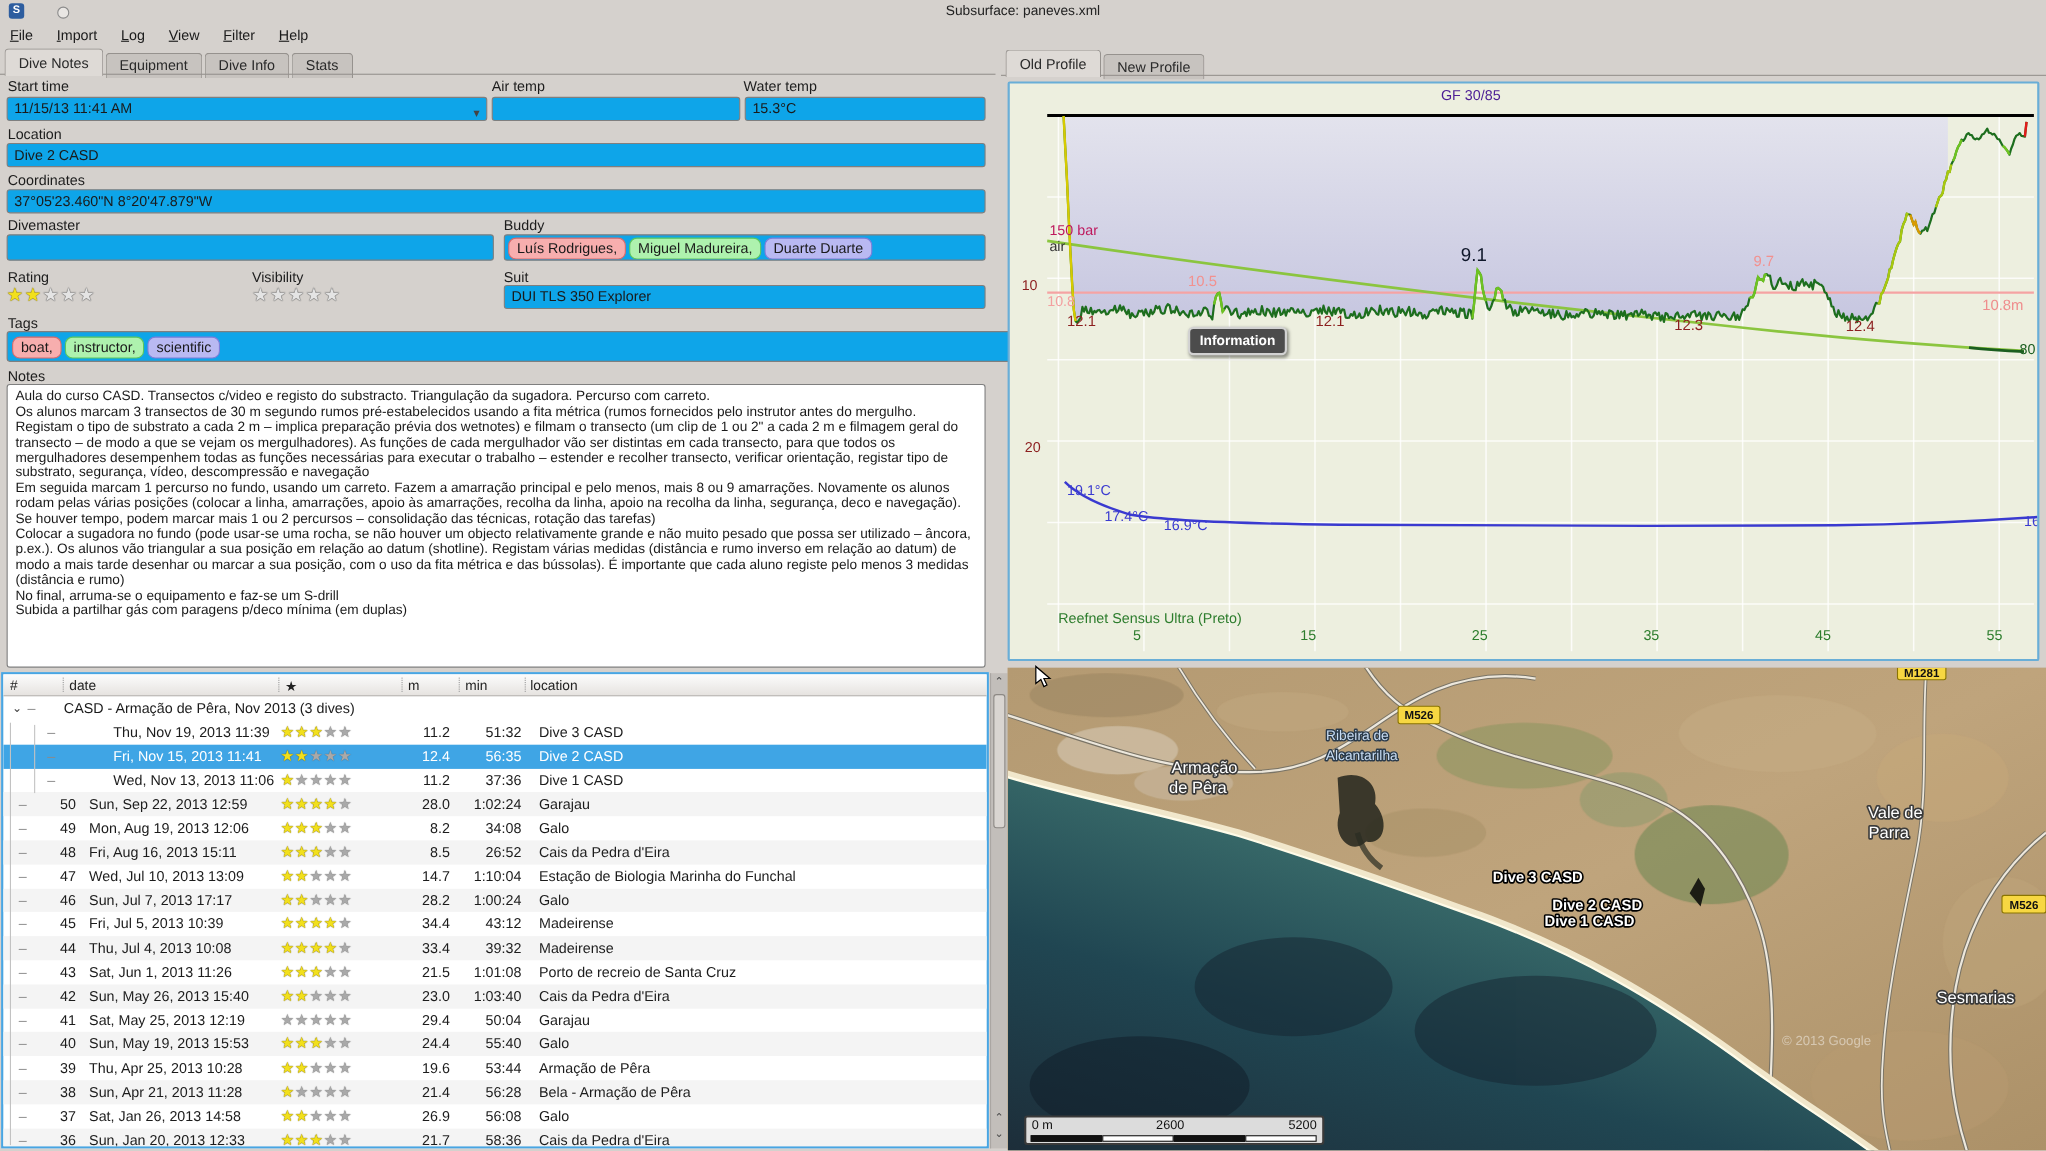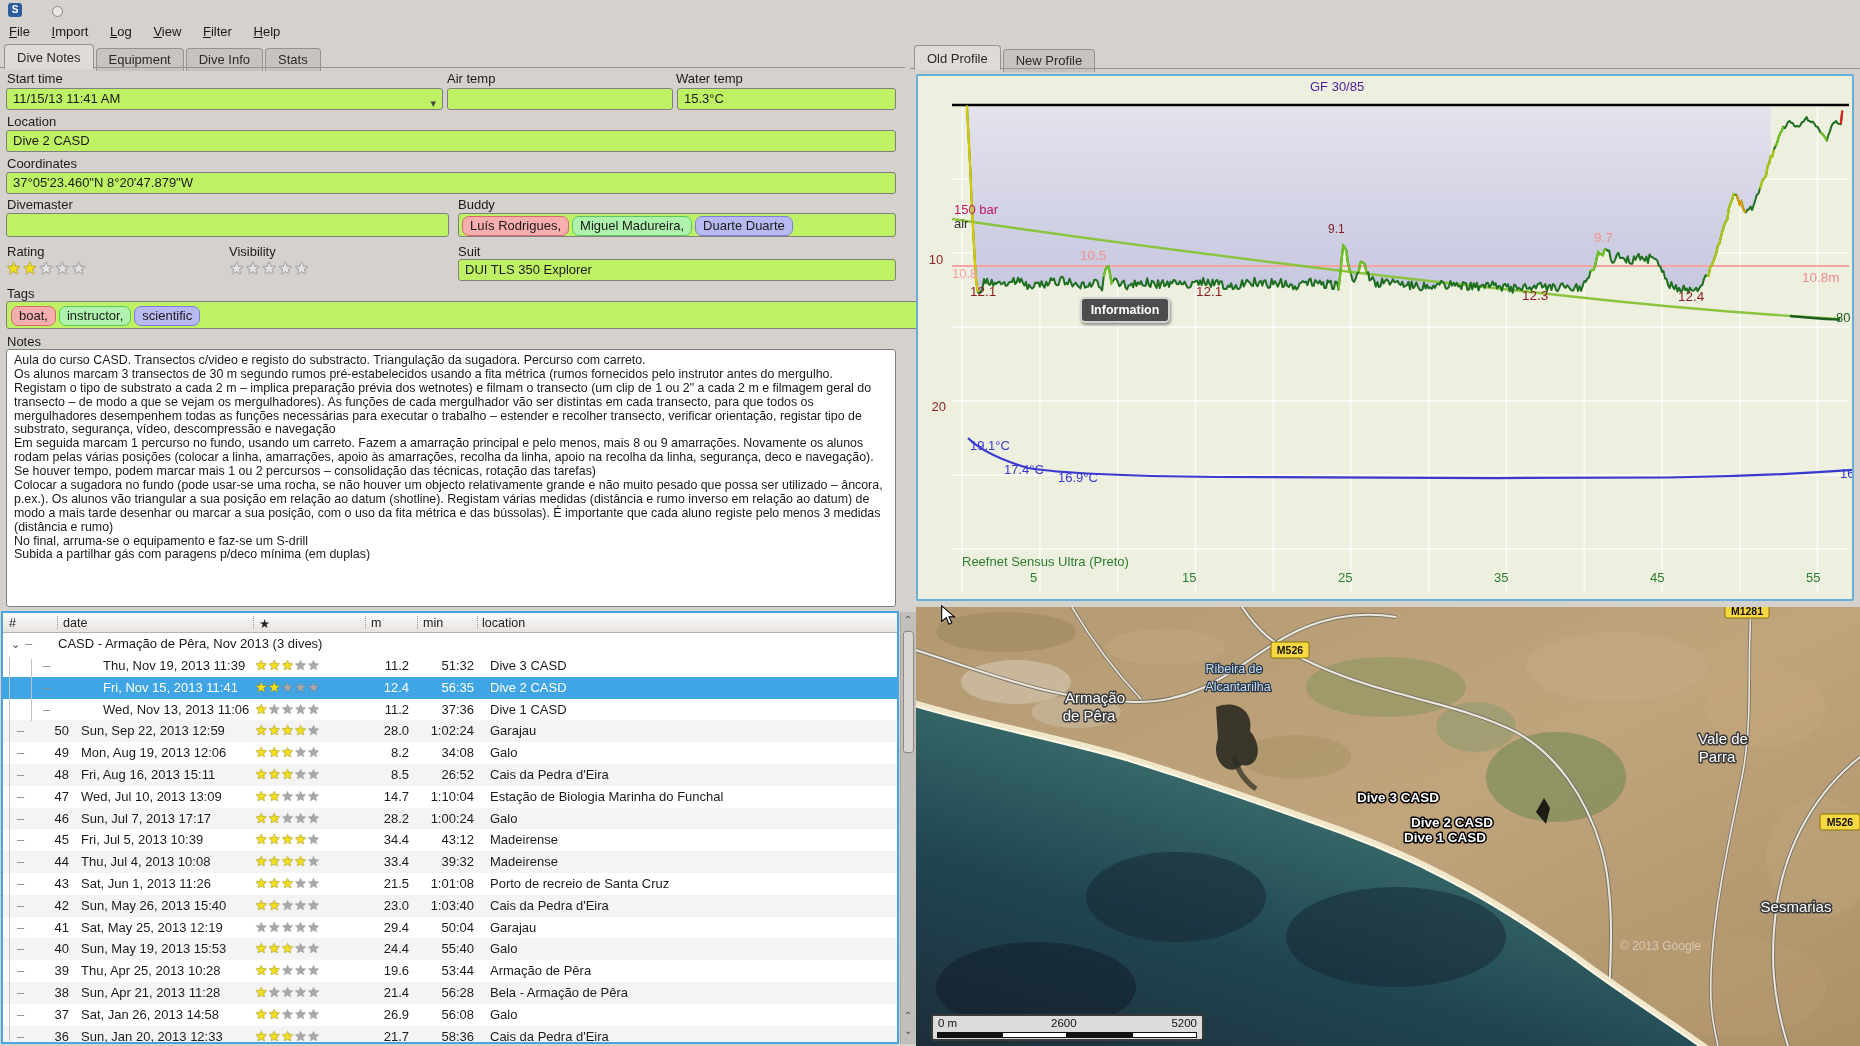--- a/index.html
+++ b/index.html
@@ -17,21 +17,21 @@
 .menu-item::first-letter{text-decoration:underline}
 
 
 .tabrow{height:23px}
 .tab{display:inline-block;position:relative;top:2px;margin-right:2px;padding:3px 12px 4px;font-size:13px;background:#c7c3bf;border:1px solid #96928e;border-bottom:none;border-radius:4px 4px 0 0;color:#2a2a2a}
 .tab.active{background:#dedad6;top:0;padding-top:5px;z-index:2}
 .tabline{height:1px;background:#96928e}
 
 
 .lbl{font-size:13px;color:#1c1c1c}
-.field{background:#bef264;border:1px solid #7f7f7f;border-radius:3px;height:22px;line-height:20px;padding:0 6px;font-size:13px;overflow:hidden;white-space:nowrap}
+.field{background:#0ea5e9;border:1px solid #7f7f7f;border-radius:3px;height:22px;line-height:20px;padding:0 6px;font-size:13px;overflow:hidden;white-space:nowrap}
 .combo-arrow{position:absolute;right:6px;top:4px;font-size:11px;color:#444}
 .chip{display:inline-block;height:20px;line-height:18px;padding:0 7px;margin:1px 3px 0 0;border-radius:7px;font-size:13px;border:1px solid}
 .chip.red{background:#f7aeae;border-color:#d96a6a}
 .chip.green{background:#aef2ae;border-color:#5cc75c}
 .chip.blue{background:#b9b9f2;border-color:#7d7dd9}
 .st{font-style:normal;font-size:17px;letter-spacing:1px}
 .st.f{color:#f2e01c;text-shadow:0 0 1px #7a6700,0 0 1px #7a6700}
 .st.e{color:#e4e4e4;text-shadow:0 0 1px #444,0 0 1px #444}
 .notes-box{background:#fff;border:1px solid #7f7f7f;border-radius:3px;padding:4px 7px;font-size:12.4px;line-height:1.12;white-space:pre-wrap;overflow:hidden}
 
@@ -78,20 +78,21 @@
 .map-scalebar{position:absolute;left:15px;top:407px;width:273px;height:27px;background:#dcdcdc;border:2px solid #3a3a3a;border-radius:3px;font-size:11.5px;color:#111}
 .sb-seg{position:absolute;top:16px;height:6px;border:1px solid #111}
 .cursor{left:938px;top:604px;width:22px;height:22px;z-index:50}
 </style>
 </head>
 <body>
 
 <div class="abs titlebar">
   <div class="abs app-icon">S</div>
   <div class="abs pin-icon"></div>
+  <div class="abs title-text">Subsurface: paneves.xml</div>
 </div>
 
 <div class="abs menubar">
   <span class="menu-item">File</span>
   <span class="menu-item">Import</span>
   <span class="menu-item">Log</span>
   <span class="menu-item">View</span>
   <span class="menu-item">Filter</span>
   <span class="menu-item">Help</span>
 </div>
@@ -394,21 +395,21 @@
   <span class="pf-label" style="left:918px;top:234px;color:#1b5e20;font-size:13px">80</span>
   <span class="pf-label" style="left:34px;top:190px;color:#f3a0a0;font-size:13px">10.8</span>
   <span class="pf-label" style="left:884px;top:194px;color:#ef8d8d;font-size:13.5px">10.8m</span>
   <span class="pf-label" style="left:8px;top:176px;width:20px;text-align:center;color:#8c1f1f;font-size:13px">10</span>
   <span class="pf-label" style="left:8px;top:323px;width:20px;text-align:right;color:#8c1f1f;font-size:13px">20</span>
   <span class="pf-label" style="left:52px;top:208px;color:#8c1f1f;font-size:13.5px">12.1</span>
   <span class="pf-label" style="left:278px;top:208px;color:#8c1f1f;font-size:13.5px">12.1</span>
   <span class="pf-label" style="left:604px;top:212px;color:#8c1f1f;font-size:13.5px">12.3</span>
   <span class="pf-label" style="left:760px;top:213px;color:#8c1f1f;font-size:13.5px">12.4</span>
   <span class="pf-label" style="left:162px;top:172px;color:#f2918f;font-size:13.5px">10.5</span>
-  <span class="pf-label" style="left:410px;top:146px;color:#7f1d1d;font-size:12px">9.1</span>
+  <span class="pf-label" style="left:410px;top:146px;color:#0f172a;font-size:17px">9.1</span>
   <span class="pf-label" style="left:676px;top:154px;color:#f2918f;font-size:13.5px">9.7</span>
   <span class="pf-label" style="left:52px;top:362px;color:#3a3ad0;font-size:13px">19.1°C</span>
   <span class="pf-label" style="left:86px;top:386px;color:#3a3ad0;font-size:13px">17.4°C</span>
   <span class="pf-label" style="left:140px;top:394px;color:#3a3ad0;font-size:13px">16.9°C</span>
   <span class="pf-label" style="left:922px;top:390px;color:#3a3ad0;font-size:13px">16</span>
   <span class="pf-label" style="left:44px;top:478px;color:#2d7d2d;font-size:13px">Reefnet Sensus Ultra (Preto)</span>
   <span class="pf-label" style="left:112px;top:494px;color:#2d7d2d;font-size:13px">5</span>
   <span class="pf-label" style="left:264px;top:494px;color:#2d7d2d;font-size:13px">15</span>
   <span class="pf-label" style="left:420px;top:494px;color:#2d7d2d;font-size:13px">25</span>
   <span class="pf-label" style="left:576px;top:494px;color:#2d7d2d;font-size:13px">35</span>

